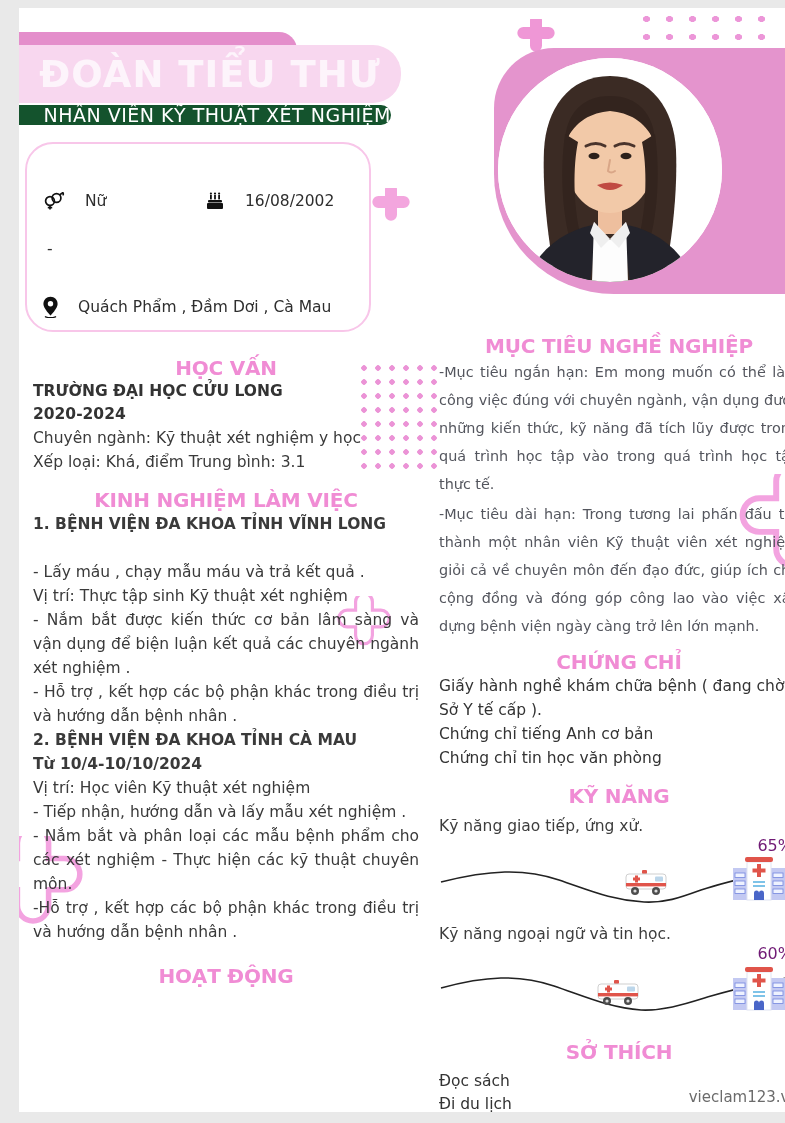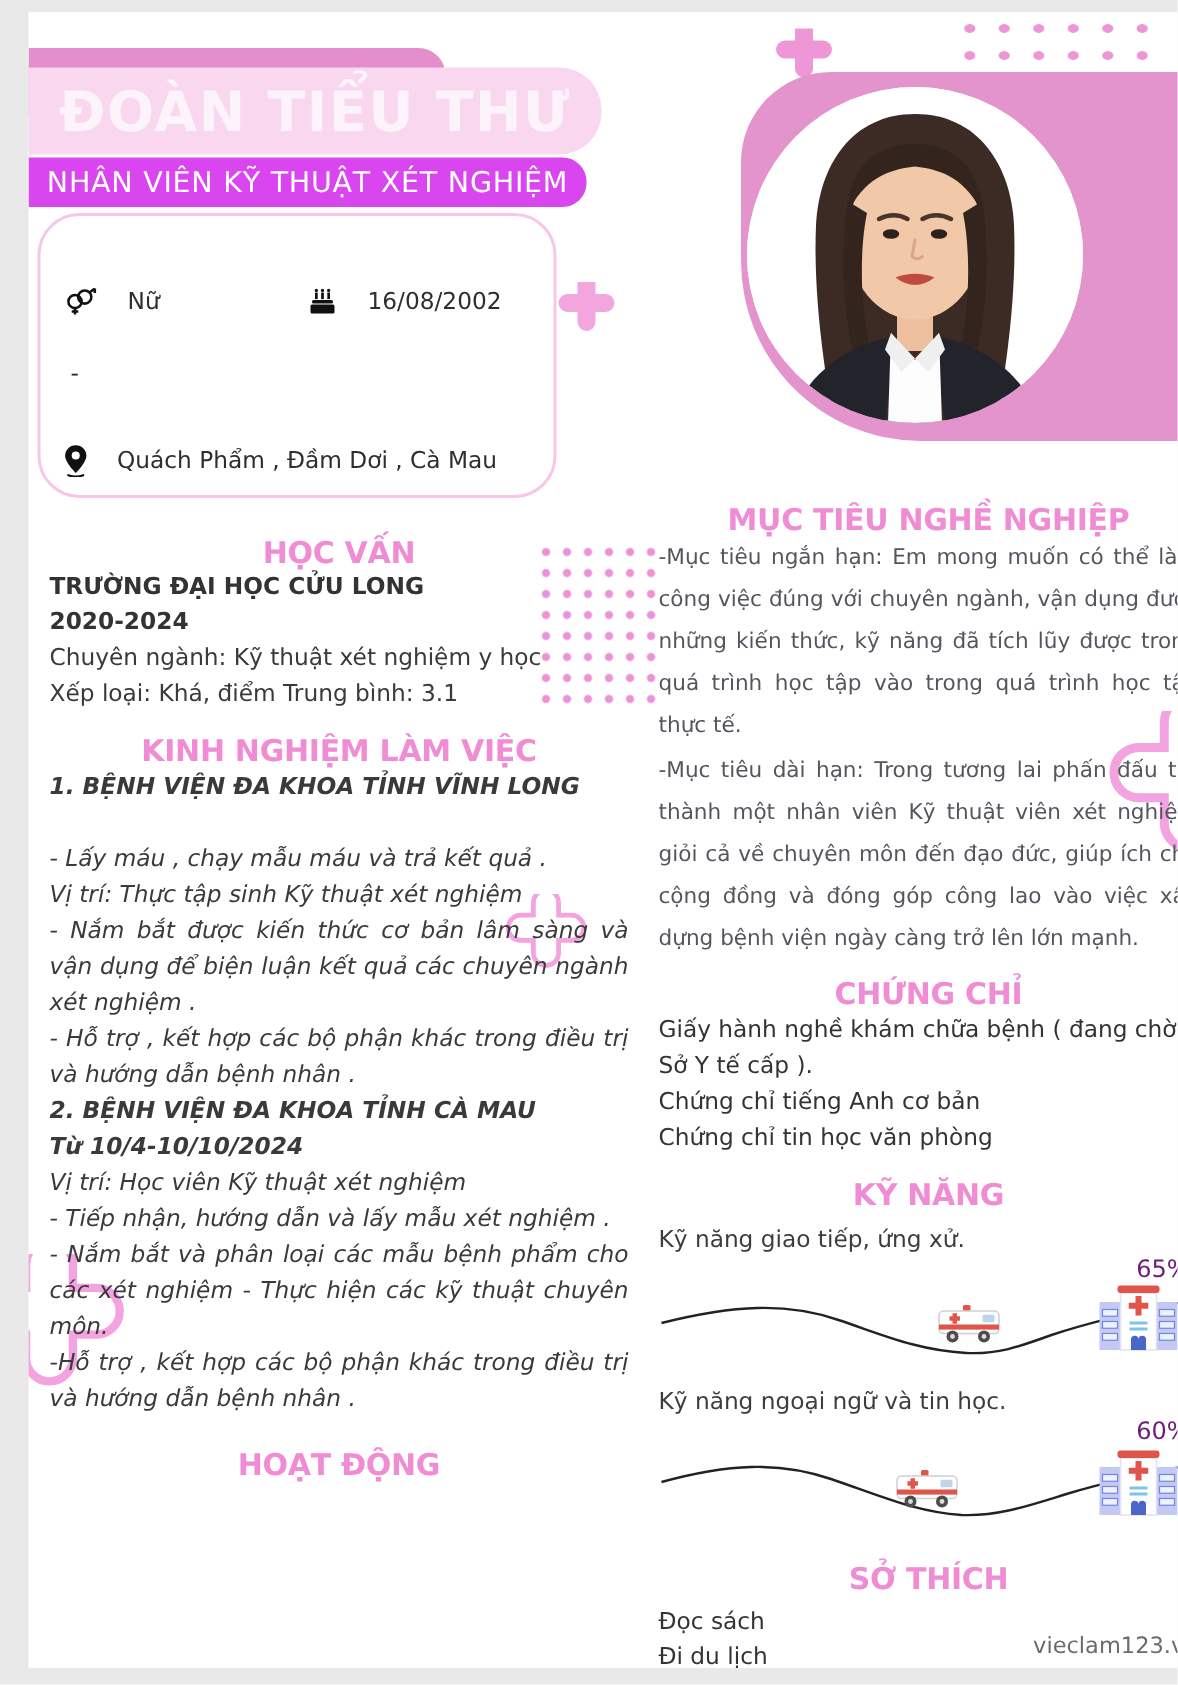--- a/index.html
+++ b/index.html
@@ -12,22 +12,22 @@
     background:#ffffff;overflow:hidden;margin-left:11px;
   }
   
   .hdr-strip{position:absolute;left:0;top:24px;width:278px;height:46px;background:#e48ecb;border-radius:0 18px 0 0;}
   .name-banner{
     position:absolute;left:0;top:37px;width:382px;height:58px;background:#f8d7ef;
     border-radius:0 28px 28px 0;display:flex;align-items:center;justify-content:center;
   }
   .name-banner span{font-size:37px;font-weight:700;color:#fdf4fb;letter-spacing:1px;white-space:nowrap;}
   .job-banner{
-    position:absolute;left:0;top:97px;width:372px;height:33px;background:#d946ef;
-    border-radius:0 16px 16px 0;display:flex;align-items:center;justify-content:center;
+    position:absolute;left:0;top:97px;width:372px;height:20px;background:#14532d;
+    border-radius:0 16px 16px 0;display:flex;align-items:center;justify-content:flex-end;
   }
   .job-banner span{font-size:19px;color:#ffffff;letter-spacing:.5px;white-space:nowrap;}
   
   .info-box{
     position:absolute;left:6px;top:134px;width:342px;height:186px;background:#fff;
     border:2px solid #f8c6e9;border-radius:28px;
   }
   .info-row{position:absolute;display:flex;align-items:center;gap:20px;font-size:15.5px;color:#2e2e2e;}
   .ir-gender{left:16px;top:48px;}
   .ir-dob{left:178px;top:48px;justify-content:center;}
@@ -55,21 +55,21 @@
   }
   .plus{position:absolute;}
   
   .col-left{position:absolute;left:14px;top:348px;width:386px;}
   .col-right{position:absolute;left:420px;top:326px;width:360px;}
   h2.sec{
     margin:0;text-align:center;font-size:20px;font-weight:700;color:#f08cd4;letter-spacing:-.2px;
   }
   .edu-line{font-size:15.5px;color:#3a3a3a;line-height:23px;}
   .bold{font-weight:700;color:#333;}
-  .body-line{font-size:15.5px;color:#3a3a3a;line-height:24px;font-style:italic;}
+  .body-line{font-size:15.5px;color:#3a3a3a;line-height:24px;}
   .just{text-align:justify;}
   .spacer24{height:24px;}
   .obj-p{font-size:14.4px;color:#54565e;line-height:28px;text-align:justify;margin:0 0 2px 0;}
   .cert-line{font-size:15.5px;color:#333;line-height:24px;}
   .skill-row{position:relative;margin-top:4px;}
   .skill-label{font-size:15.5px;color:#3d3d3d;line-height:24px;margin-top:6px;}
   .skill-canvas{position:relative;height:78px;}
   .skill-pct{position:absolute;right:6px;top:-2px;font-size:16px;color:#701a75;}
   .hobby-line{font-size:15.5px;color:#333;line-height:23px;}
   .watermark{position:absolute;right:-3px;bottom:6px;font-size:15px;color:#6b6b6b;}

